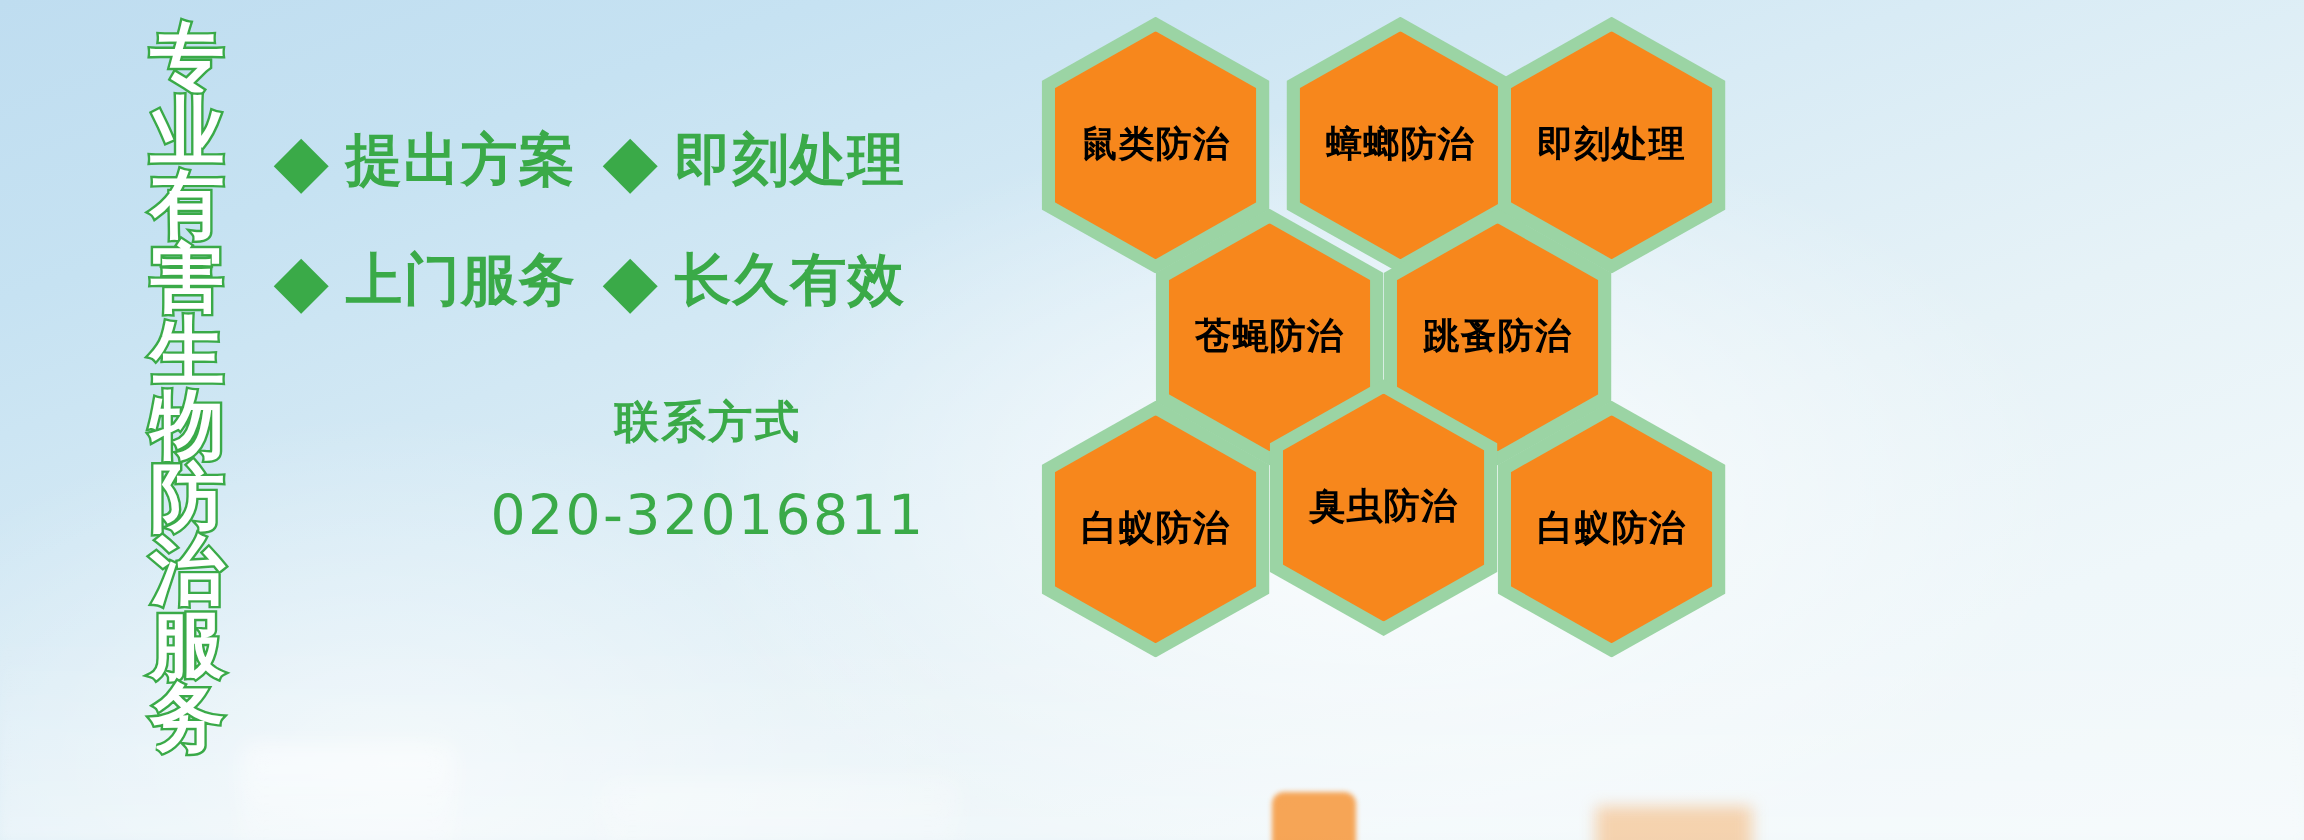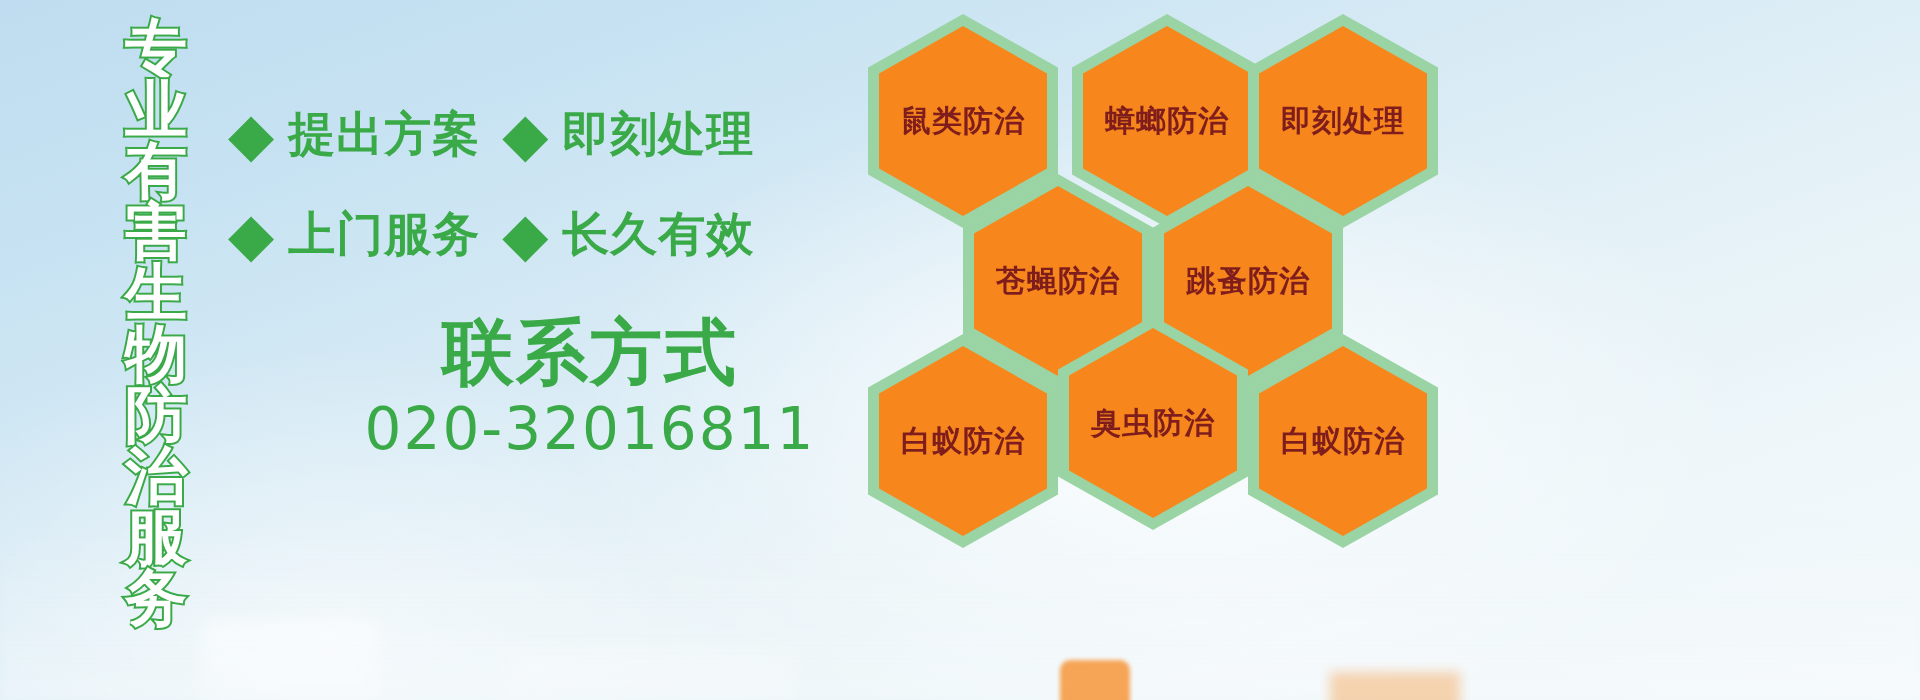--- a/index.html
+++ b/index.html
@@ -128,30 +128,30 @@
   #contact-block {
     position: absolute;
     left: 300px;
     top: 318px;
     width: 580px;
     z-index: 6;
     text-align: center;
   }
   #contact-heading {
     font-family: "DejaVu Sans", "Liberation Sans", sans-serif;
-    font-size: 72px;
+    font-size: 37px;
     line-height: 68px;
     font-weight: 700;
     color: #3aaa48;
     letter-spacing: 2px;
     margin-bottom: 6px;
   }
   .phone {
     font-family: "DejaVu Sans", "Liberation Sans", sans-serif;
-    font-size: 58px;
+    font-size: 46px;
     line-height: 74px;
     font-weight: 400;
     color: #3aaa48;
     letter-spacing: 2px;
   }
 
   
   #honeycomb {
     position: absolute;
     left: 856px;
@@ -179,21 +179,21 @@
     justify-content: center;
     -webkit-clip-path: polygon(50% 0%, 100% 25%, 100% 75%, 50% 100%, 0% 75%, 0% 25%);
     clip-path: polygon(50% 0%, 100% 25%, 100% 75%, 50% 100%, 0% 75%, 0% 25%);
     background: #f7871c;
   }
   .hex-label {
     font-family: "DejaVu Sans", "Liberation Sans", sans-serif;
     font-size: 30px;
     line-height: 34px;
     font-weight: 700;
-    color: #7f1d1d;
+    color: #000000;
     letter-spacing: 1px;
     white-space: nowrap;
   }
   
   .hex-r1c1 { left: 12px;  top: 10px; }
   .hex-r1c2 { left: 216px; top: 10px; text-align: right; }
   .hex-r1c3 { left: 392px; top: 10px; }
   
   .hex-r2c1 { left: 107px; top: 170px; }
   .hex-r2c2 { left: 297px; top: 170px; }

